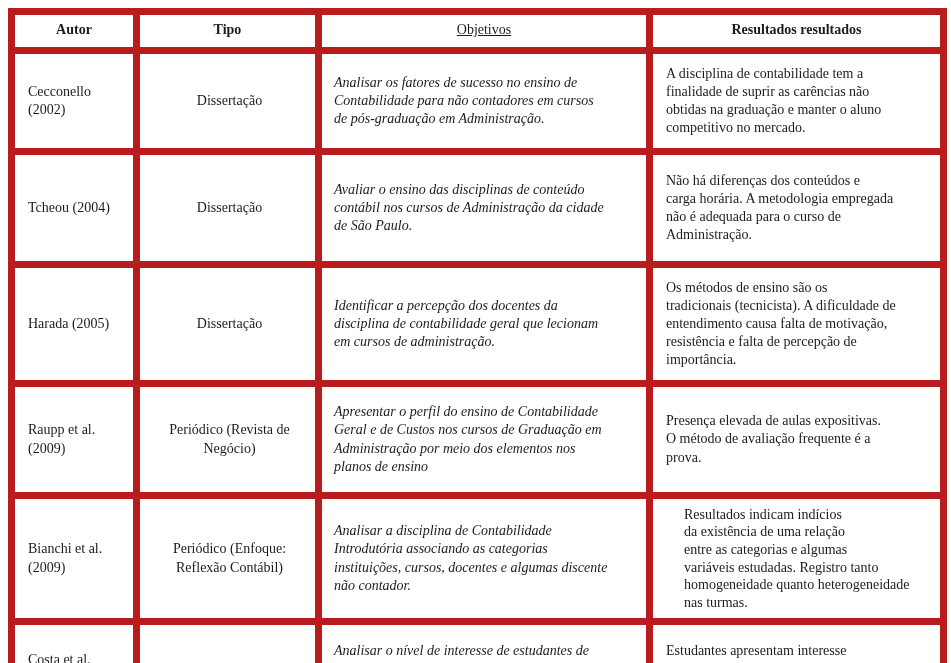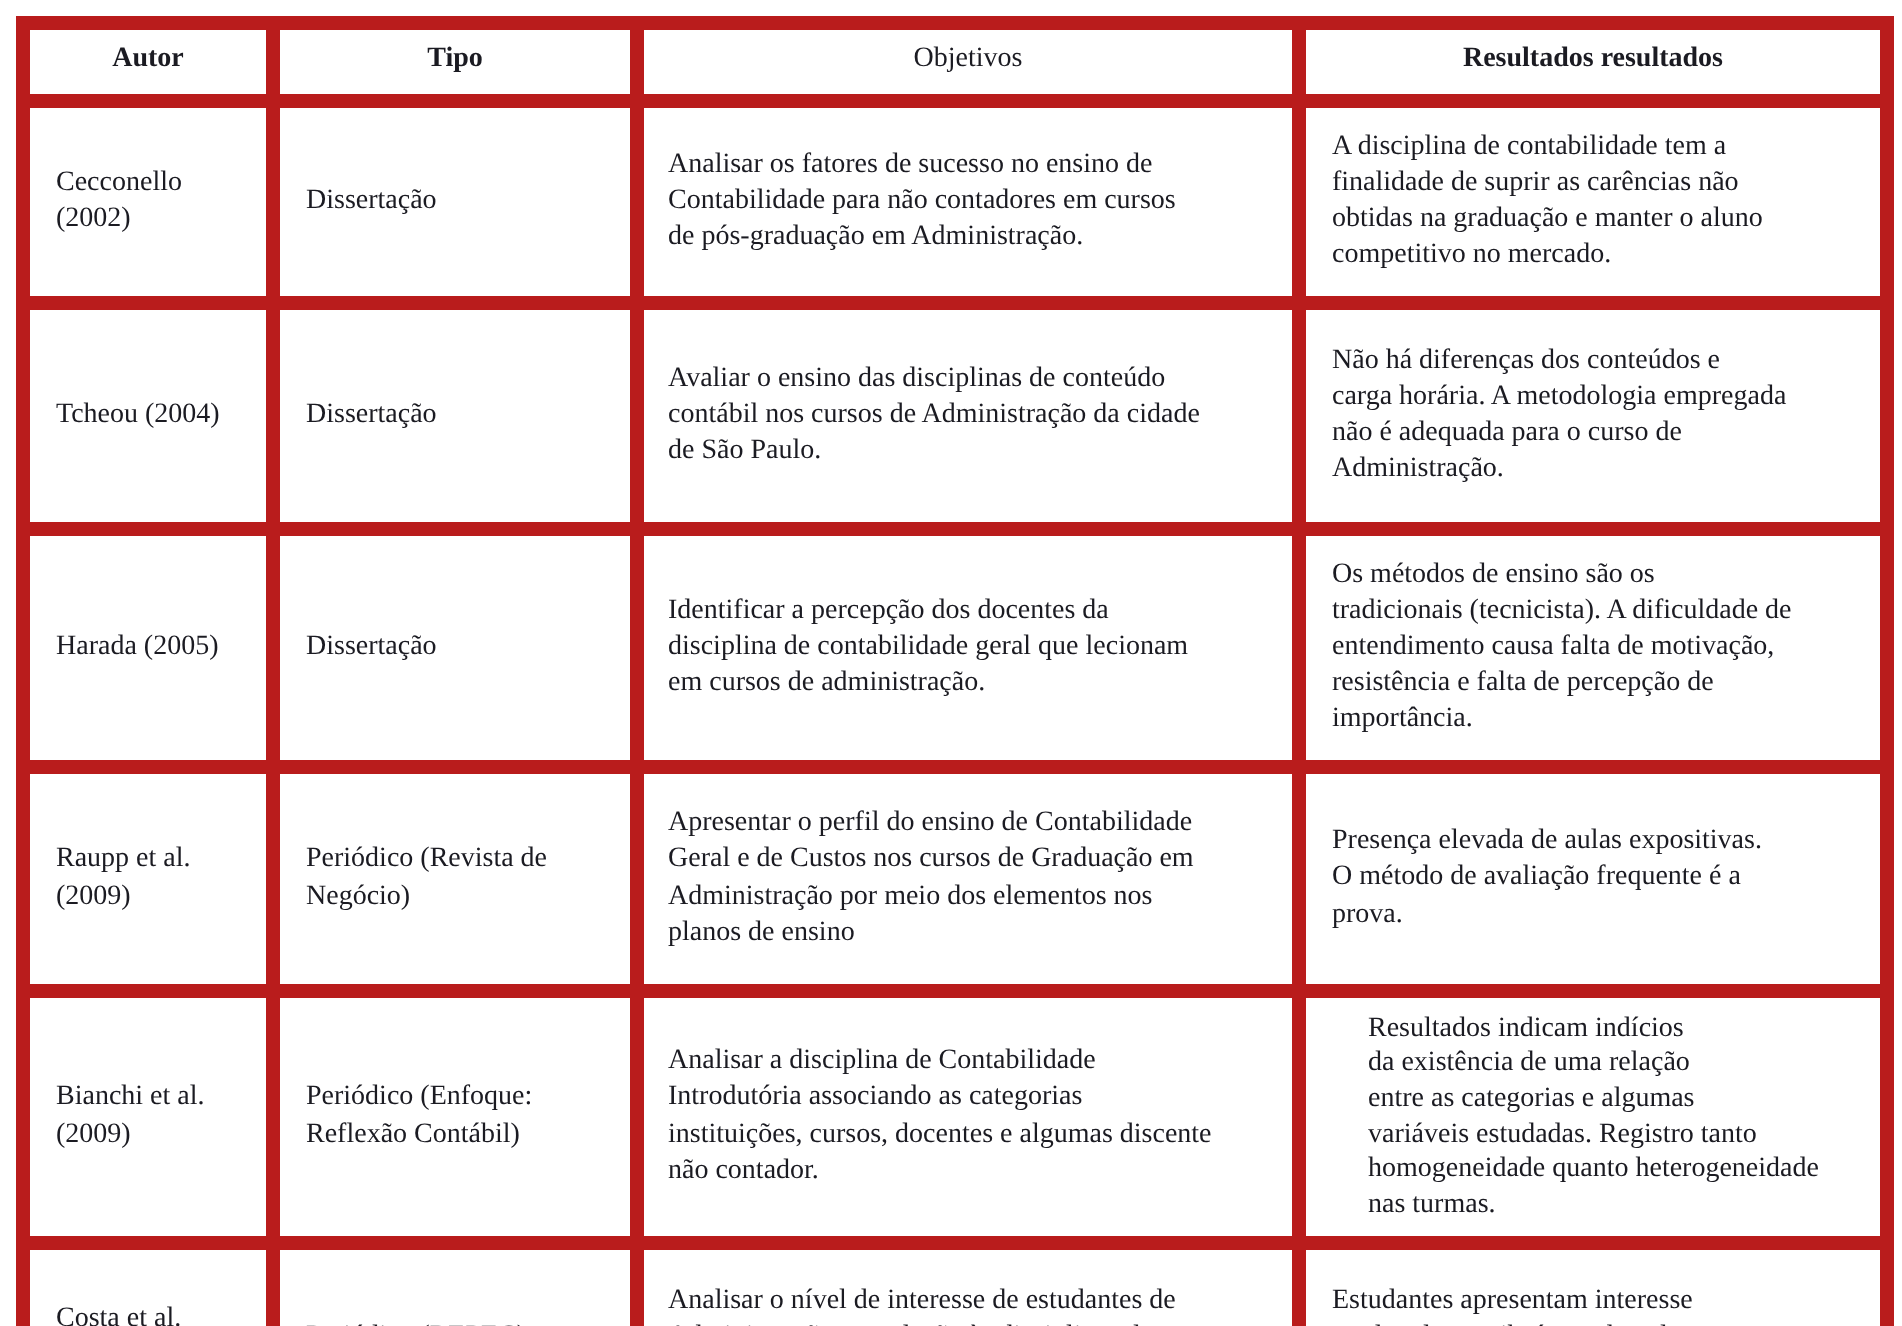--- a/index.html
+++ b/index.html
@@ -45,28 +45,28 @@
   col.c-res     { width: 294px; }
 
   thead th {
     text-align: center;
     height: 28px;
     padding: 1px 4px 3px 4px;
     vertical-align: middle;
     white-space: nowrap;
   }
   thead th.bold-h { font-weight: bold; }
-  thead th.reg-h  { font-weight: normal; }
+  thead th.reg-h  { font-weight: normal; text-decoration: underline; }
 
   tbody td {
     padding: 6px 9px 6px 11px;
   }
   tbody td.col-autor { padding-left: 13px; }
-  tbody td.col-tipo  { padding-left: 13px; }
-  tbody td.col-obj   { padding-left: 12px; padding-right: 6px; }
+  tbody td.col-tipo  { padding-left: 13px; text-align: center; }
+  tbody td.col-obj   { padding-left: 12px; padding-right: 6px; font-style: italic; }
   tbody td.col-res   { padding-left: 13px; padding-right: 6px; }
 
   tbody td .cell-text {
     display: block;
     white-space: pre-line;
   }
 
   
   tr.r-ceccon td { height: 82px; }
   tr.r-tcheou td { height: 94px; }

